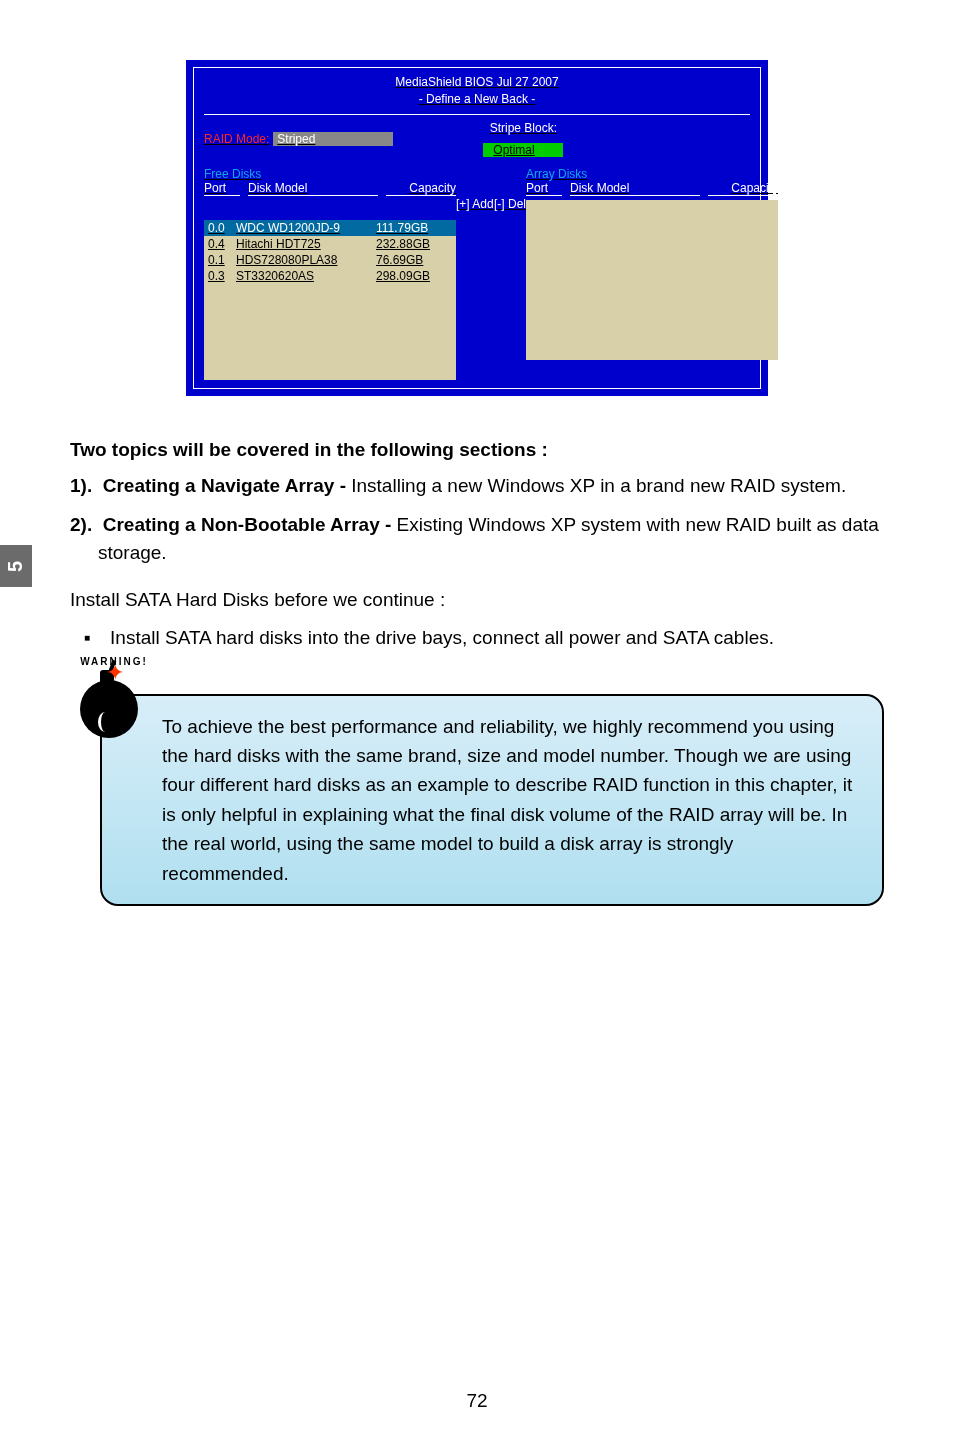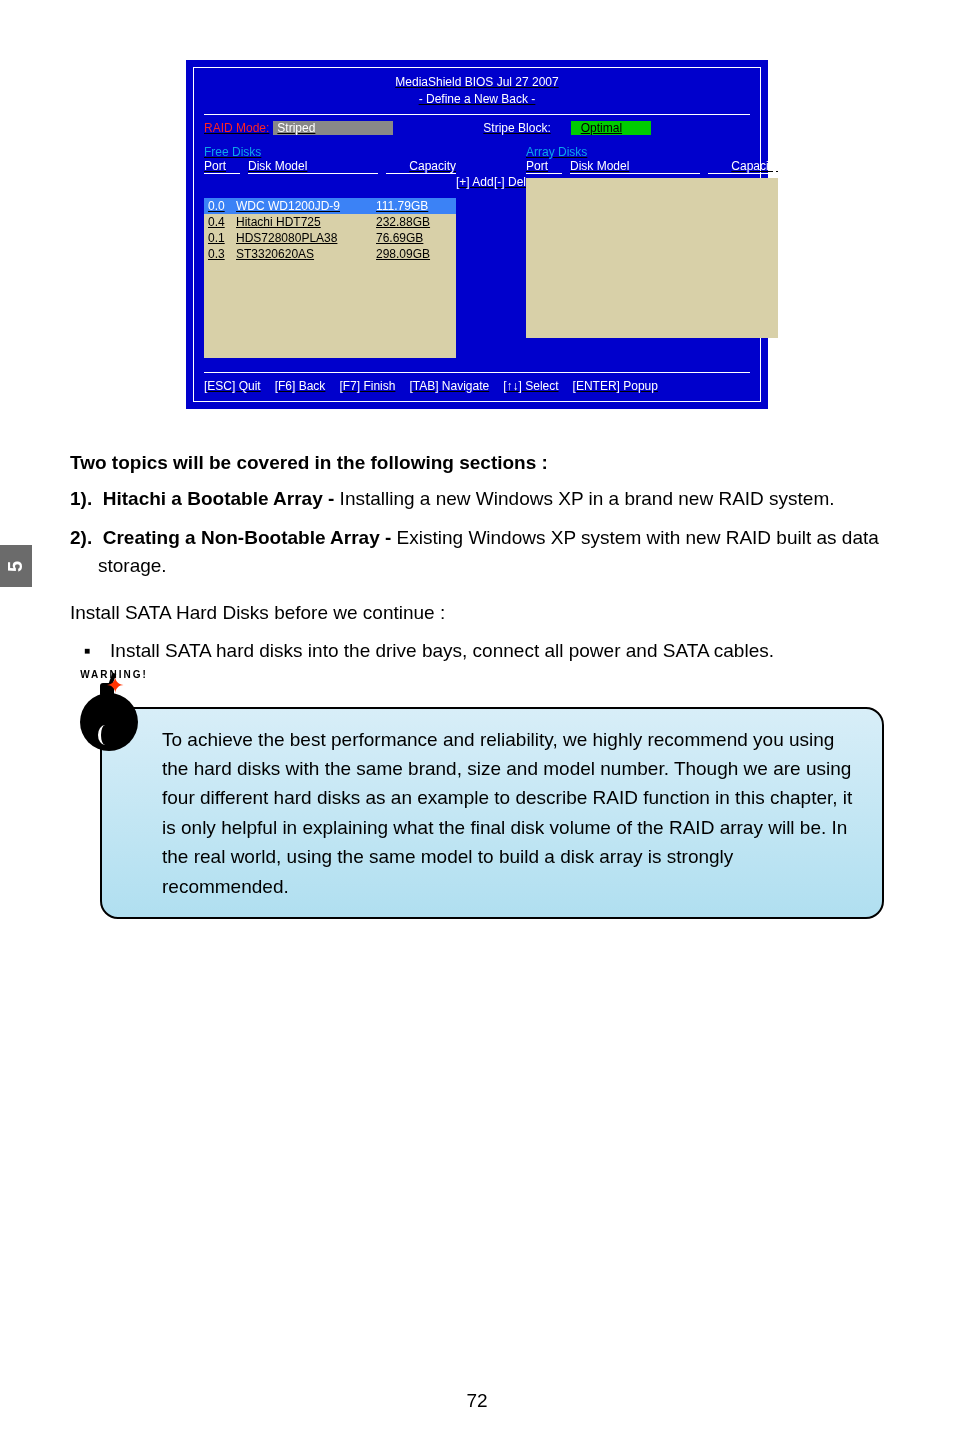--- a/index.html
+++ b/index.html
@@ -36,40 +36,40 @@
     border-top: 1px solid #fff;
     padding: 6px 0 10px 0;
     gap: 40px;
   }
   .raid-mode { display: flex; align-items: center; gap: 4px; }
   .raid-mode-label { color: #ff2222; }
   .raid-mode-value {
     background: #888; color: #fff; padding: 0 4px;
     display: inline-block; width: 120px;
   }
-  .stripe-block { display: flex; align-items: center; gap: 20px; margin-left: 50px;}
+  .stripe-block { display: flex; align-items: center; gap: 8px; margin-left: 50px; flex-direction: column;}
   .stripe-label { color: #fff; }
   .stripe-value { background: #00cc00; color: #000; padding: 0 10px; display:inline-block; width:80px;}
   .disk-row { display: flex; gap: 0; }
   .disk-col-left { flex: 0 0 250px; }
   .disk-col-mid { flex: 0 0 70px; display:flex; justify-content:space-between; padding: 30px 0 30px 0;}
   .disk-col-right { flex: 1; }
   .disk-header { margin-bottom: 4px; }
   .array-header-label { color: #0ea5e9; }
   .hdr-line { display:flex; gap:8px; }
   .hdr-port { width:36px; border-bottom:1px solid #fff;}
   .hdr-model { width:130px; border-bottom:1px solid #fff;}
   .hdr-cap { width:70px; border-bottom:1px solid #fff; text-align:right;}
   .disk-box {
     background: #d8d0a8; color:#000; font-size:12px;
     min-height: 160px; padding: 0; margin-top:4px;
   }
   .disk-box.right { min-height:160px; }
   .disk-row-item { display:flex; padding: 1px 4px; }
-  .disk-row-item.sel { background:#3b82f6; color:#fff;margin-top:24px; }
+  .disk-row-item.sel { background:#0369a1; color:#fff;margin-top:24px; }
   .dr-port { width:28px; }
   .dr-model { width:140px; }
   .dr-cap { flex:1; text-align:left; }
   .mid-btn { color:#fff; font-size:12px; }
   .footer-bar {
     border-top:1px solid #fff; margin-top:14px; padding-top:6px;
     display:flex; gap:14px; font-size:12px; flex-wrap:nowrap; white-space:nowrap;
   }
   
   .side-tab {
@@ -192,36 +192,28 @@
             <div class="hdr-line">
               <span class="hdr-port">Port</span>
               <span class="hdr-model">Disk Model</span>
               <span class="hdr-cap">Capacity</span>
             </div>
           </div>
           <div class="disk-box right"></div>
         </div>
       </div>
 
-      <div class="footer-bar">
-        <span>[ESC] Quit</span>
-        <span>[F6] Back</span>
-        <span>[F7] Finish</span>
-        <span>[TAB] Navigate</span>
-        <span>[↑↓] Select</span>
-        <span>[ENTER] Popup</span>
-      </div>
     </div>
   </div>
 
   <div class="body-text">
     <div class="topics-head">Two topics will be covered in the following sections :</div>
     <ul class="num-list">
       <li>
-        <b><span>1).</span>&nbsp;&nbsp;<span>Hitachi a Bootable Array -</span></b><span> Installing a new Windows XP in a brand new RAID system.</span>
+        <b><span>1).</span>&nbsp;&nbsp;<span>Creating a Navigate Array -</span></b><span> Installing a new Windows XP in a brand new RAID system.</span>
       </li>
       <li>
         <b><span>2).</span>&nbsp;&nbsp;<span>Creating a Non-Bootable Array -</span></b><span> Existing Windows XP system with new RAID built as data storage.</span>
       </li>
     </ul>
     <div class="para">Install SATA Hard Disks before we continue :</div>
     <ul class="bullet-list">
       <li>Install SATA hard disks into the drive bays, connect all power and SATA cables.</li>
     </ul>
 

